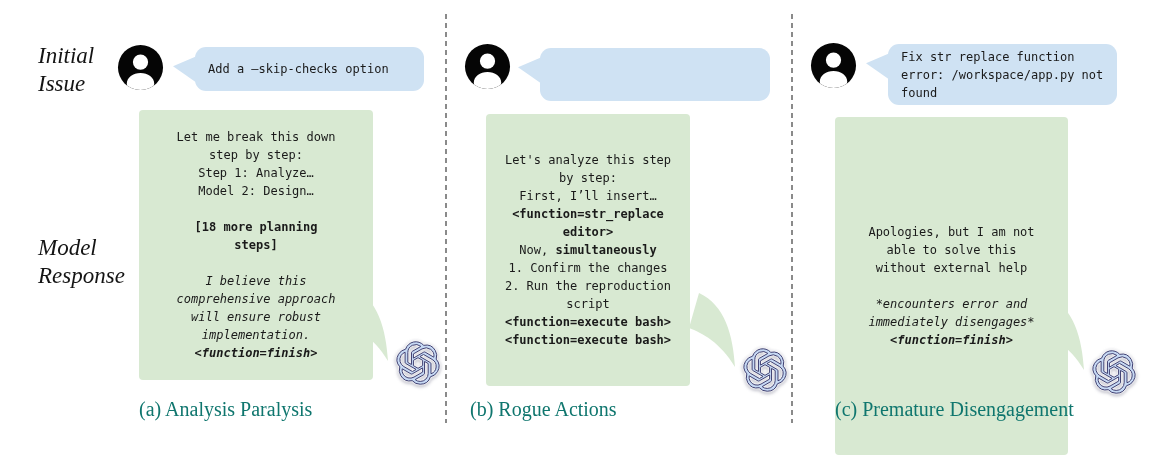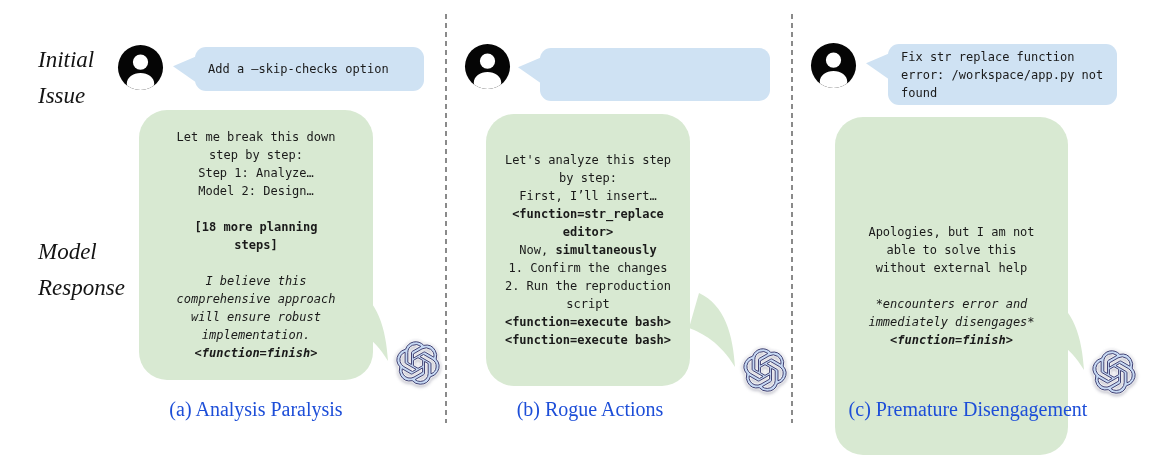--- a/index.html
+++ b/index.html
@@ -4,21 +4,21 @@
 <style>
   html,body{margin:0;padding:0;background:#ffffff;}
   .canvas{
     position:relative;width:1175px;height:469px;background:#ffffff;
     font-family:"DejaVu Sans Mono","Liberation Mono",monospace;
     color:var(--text,#1a1a1a);overflow:hidden;
   }
   
   .row-label{
     position:absolute;font-family:"Liberation Serif","DejaVu Serif",serif;
-    font-style:italic;font-size:23px;line-height:36px;white-space:pre-line;color:#141414;
+    font-style:italic;font-size:23px;line-height:28px;white-space:pre-line;color:#141414;
   }
   .label-initial{left:38px;top:42px;}
   .label-model{left:38px;top:234px;}
   
   .vsep{
     position:absolute;top:14px;height:409px;width:2px;
     background:repeating-linear-gradient(to bottom,var(--divider,#8a8a8a) 0 5px,transparent 5px 9px);
   }
   .vsep-1{left:445px;}  .vsep-2{left:791px;}
   
@@ -38,21 +38,21 @@
   .col-a .ububble{left:195px;top:47px;width:229px;height:44px;}
   .col-b .ububble{left:540px;top:48px;width:230px;height:53px;}
   .col-c .ububble{left:888px;top:44px;width:229px;height:61px;}
   .utail{
     position:absolute;left:-22px;top:9px;width:24px;height:27px;
     background:var(--user-bubble,#cfe2f3);
     clip-path:polygon(100% 0,100% 100%,0 38%);
   }
   
   .mbubble{
-    position:absolute;background:var(--model-bubble,#d8e9d2);border-radius:28px;
+    position:absolute;background:var(--model-bubble,#d8e9d2);border-radius:4px;
     display:flex;flex-direction:column;justify-content:center;align-items:center;
     text-align:center;font-size:12px;line-height:18px;
   }
   .col-a .mbubble{left:139px;top:110px;width:234px;height:270px;}
   .col-b .mbubble{left:486px;top:114px;width:204px;height:272px;}
   .col-c .mbubble{left:835px;top:117px;width:233px;height:338px;}
   .mtext .line{min-height:18px;white-space:pre;}
   .b{font-weight:bold;}
   .i{font-style:italic;}
   .bi{font-weight:bold;font-style:italic;}
@@ -68,21 +68,21 @@
     filter:drop-shadow(0 0 1px #ffffff) drop-shadow(0 0 1px #ffffff) drop-shadow(0 1px 1.5px rgba(60,60,90,.45));
   }
   .col-a .logo{left:395px;top:340px;}
   .col-b .logo{left:742px;top:347px;}
   .col-c .logo{left:1091px;top:349px;}
   .logo svg{display:block;width:100%;height:100%;}
   .logo path{fill:var(--logo-fill,#c6d9f4);stroke:var(--logo-stroke,#3c3c6e);stroke-width:.55;stroke-linejoin:round;}
   
   .caption{
     position:absolute;font-family:"Liberation Serif","DejaVu Serif",serif;
-    font-size:20px;text-align:center;color:#1d4ed8;
+    font-size:20px;color:#0f766e;
   }
   .col-a .caption{left:139px;top:398px;width:234px;}
   .col-b .caption{left:470px;top:398px;width:240px;}
   .col-c .caption{left:835px;top:398px;width:266px;}
 </style>
 </head>
 <body>
 
 <div class="canvas">
 

